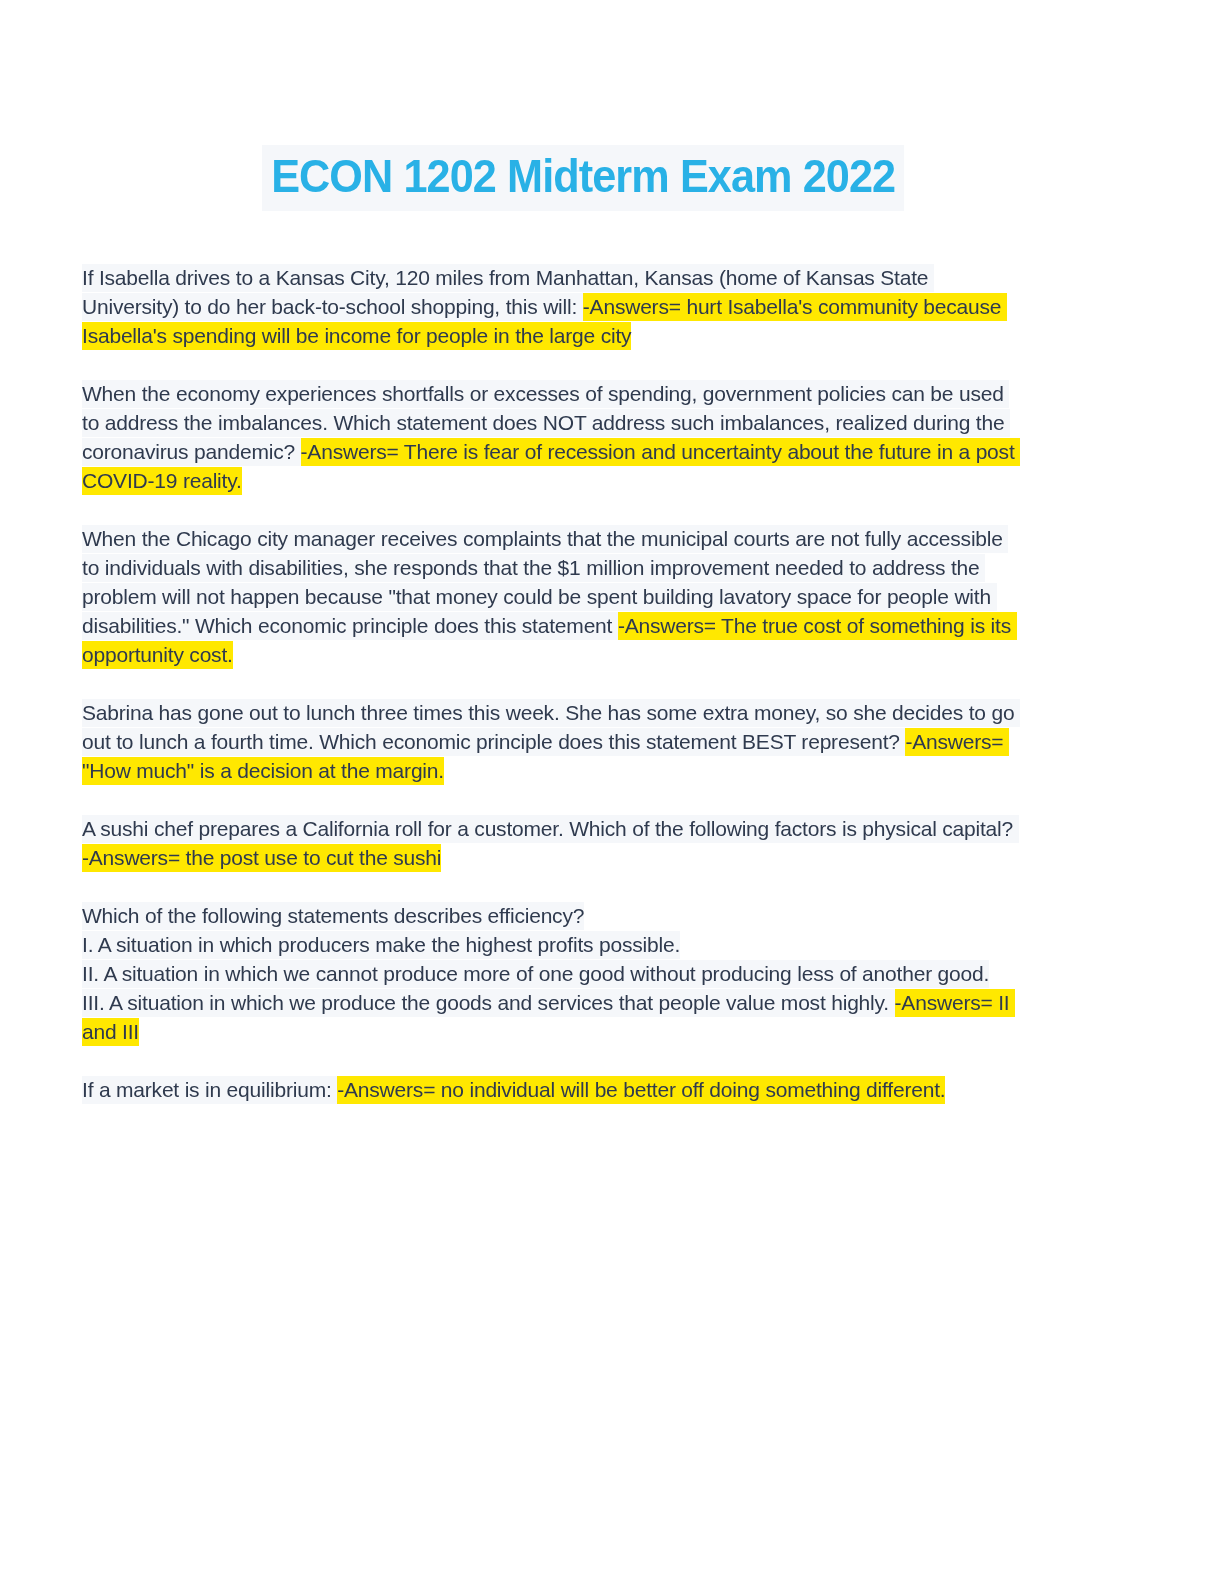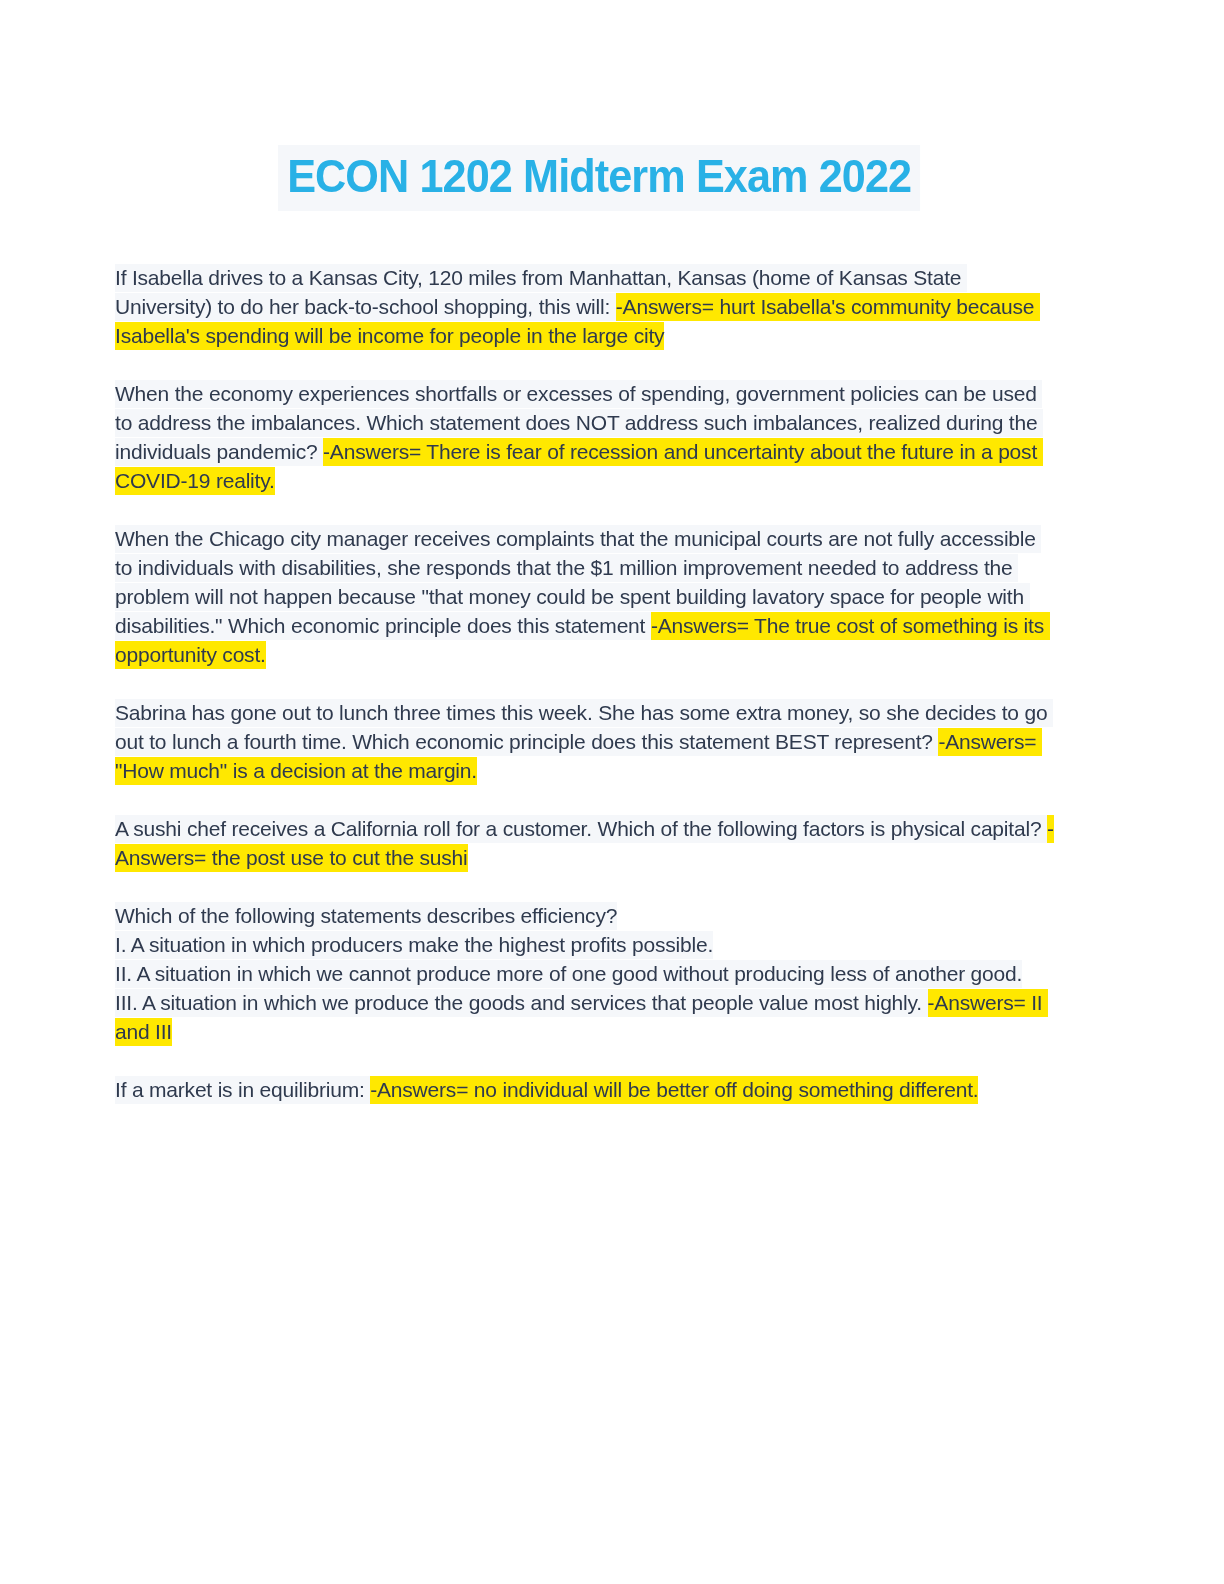--- a/index.html
+++ b/index.html
@@ -13,21 +13,21 @@
   body{
     width:1224px;height:1584px;
     background:var(--pagebg);
     font-family:"Liberation Sans", sans-serif;
     overflow:hidden;
   }
   .page{
     position:relative;
     width:1224px;height:1584px;
     box-sizing:border-box;
-    padding:145px 140px 0 115px;
+    padding:145px 140px 0 82px;
   }
   .title{
     margin:0 0 52px 0;
     text-align:center;
     font-size:47px;
     line-height:58px;
     font-weight:bold;
     color:var(--title-color);
     letter-spacing:-1px;
   }
@@ -61,23 +61,23 @@
 </style>
 </head>
 <body>
 
 <div class="page">
   <h1 class="title">
     <span class="title-text">ECON 1202 Midterm Exam 2022</span>
   </h1>
   <div class="content">
       <p class="para"><span class="seg">If Isabella drives to a Kansas City, 120 miles from Manhattan, Kansas (home of Kansas State University) to do her back-to-school shopping, this will: </span><span class="seg hl">-Answers= hurt Isabella's community because Isabella's spending will be income for people in the large city</span></p>
-      <p class="para"><span class="seg">When the economy experiences shortfalls or excesses of spending, government policies can be used to address the imbalances. Which statement does NOT address such imbalances, realized during the individuals pandemic? </span><span class="seg hl">-Answers= There is fear of recession and uncertainty about the future in a post COVID-19 reality.</span></p>
+      <p class="para"><span class="seg">When the economy experiences shortfalls or excesses of spending, government policies can be used to address the imbalances. Which statement does NOT address such imbalances, realized during the coronavirus pandemic? </span><span class="seg hl">-Answers= There is fear of recession and uncertainty about the future in a post COVID-19 reality.</span></p>
       <p class="para"><span class="seg">When the Chicago city manager receives complaints that the municipal courts are not fully accessible to individuals with disabilities, she responds that the $1 million improvement needed to address the problem will not happen because "that money could be spent building lavatory space for people with disabilities." Which economic principle does this statement </span><span class="seg hl">-Answers= The true cost of something is its opportunity cost.</span></p>
       <p class="para"><span class="seg">Sabrina has gone out to lunch three times this week. She has some extra money, so she decides to go out to lunch a fourth time. Which economic principle does this statement BEST represent? </span><span class="seg hl">-Answers= "How much" is a decision at the margin.</span></p>
-      <p class="para"><span class="seg">A sushi chef receives a California roll for a customer. Which of the following factors is physical capital? </span><span class="seg hl">-Answers= the post use to cut the sushi</span></p>
+      <p class="para"><span class="seg">A sushi chef prepares a California roll for a customer. Which of the following factors is physical capital? </span><span class="seg hl">-Answers= the post use to cut the sushi</span></p>
       <p class="para"><span class="seg">Which of the following statements describes efficiency?
 I. A situation in which producers make the highest profits possible.
 II. A situation in which we cannot produce more of one good without producing less of another good.
 III. A situation in which we produce the goods and services that people value most highly. </span><span class="seg hl">-Answers= II and III</span></p>
       <p class="para"><span class="seg">If a market is in equilibrium: </span><span class="seg hl">-Answers= no individual will be better off doing something different.</span></p>
     </div>
 </div>
 
 </body></html>

